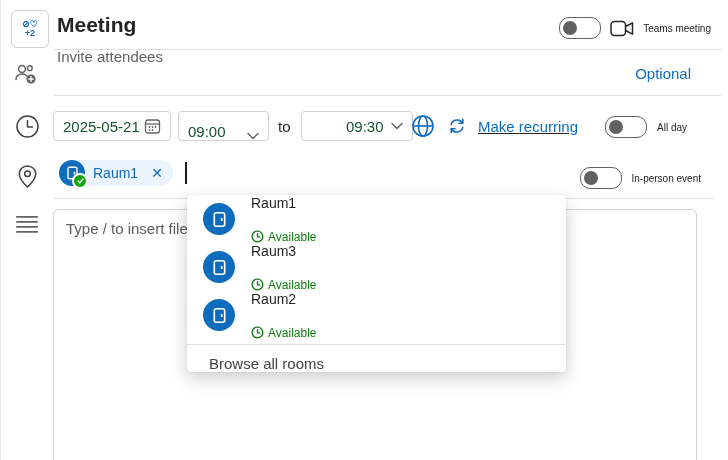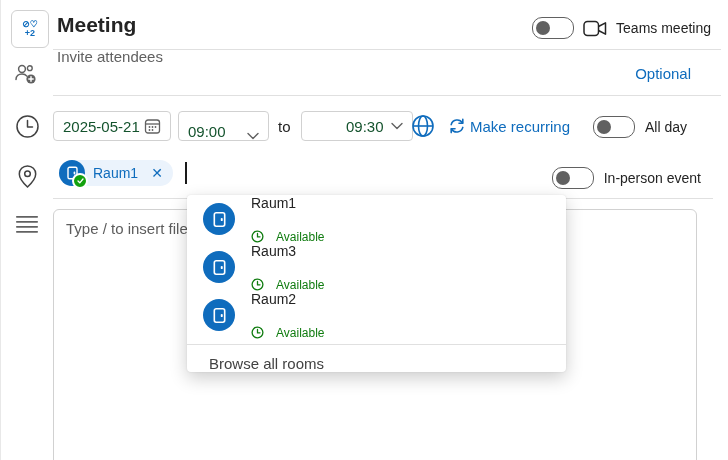--- a/index.html
+++ b/index.html
@@ -10,53 +10,53 @@
   
   .icon-btn{left:10px;top:10px;width:36px;height:36px;border:1px solid #d1d1d1;border-radius:6px;display:flex;align-items:center;justify-content:center;background:#fff;cursor:pointer;}
   .icon-btn .glyph{font-size:9px;line-height:9px;color:#0f6cbd;font-weight:bold;text-align:center;letter-spacing:0px;}
   .page-title{left:56px;top:13px;font-size:21px;font-weight:bold;color:#242424;}
 
   
   .toggle{width:40px;height:20px;border:1px solid #616161;border-radius:10px;background:#fff;position:relative;cursor:pointer;flex:0 0 auto;}
   .toggle .knob{position:absolute;left:3px;top:3px;width:14px;height:14px;border-radius:50%;background:#616161;}
 
   .teams-group{top:17px;right:18px;display:flex;align-items:center;gap:9px;}
-  .label-15{font-size:14px;color:#242424;}
+  .label-15{font-size:10px;color:#242424;}
 
   
   .invite-ph{left:56px;top:48px;font-size:15px;color:#616161;}
   .optional{top:65px;right:38px;font-size:15px;color:#0f6cbd;cursor:pointer;}
 
   
   .field{position:absolute;height:30px;border:1px solid #d1d1d1;border-radius:4px;background:#fff;display:flex;align-items:center;padding:0 9px;box-sizing:border-box;font-size:15px;color:#14532d;cursor:pointer;}
   .field .grow{flex:1;}
   .to-label{left:277px;top:118px;font-size:15px;color:#242424;}
   .blue-link{color:#0f6cbd;font-size:15px;cursor:pointer;}
-  .recurring-group{left:446px;top:116px;display:flex;align-items:center;gap:3px;}
+  .recurring-group{left:446px;top:116px;display:flex;align-items:center;gap:11px;text-decoration:underline;}
   .allday-group{top:116px;right:42px;display:flex;align-items:center;gap:10px;}
 
   
   .chip{left:58px;top:160px;height:26px;background:#ebf3fc;border-radius:13px;display:flex;align-items:center;padding-right:4px;cursor:pointer;}
   .avatar26{width:26px;height:26px;border-radius:50%;background:#0f6cbd;display:flex;align-items:center;justify-content:center;position:relative;flex:0 0 auto;}
   .chip-name{font-size:14px;color:#0f6cbd;margin:0 7px 0 8px;}
   .chip-x{font-size:14px;color:#0f6cbd;padding:0 6px;cursor:pointer;}
   .badge{position:absolute;right:-3px;bottom:-3px;width:12px;height:12px;border-radius:50%;background:#13a10e;border:2px solid #fff;display:flex;align-items:center;justify-content:center;}
   .caret{left:184px;top:162px;width:2px;height:22px;background:#1a1a1a;}
   .inperson-group{top:167px;right:28px;display:flex;align-items:center;gap:10px;}
 
   
   .body-box{left:52px;top:209px;width:644px;height:280px;border:1px solid #d1d1d1;border-radius:6px;box-sizing:border-box;padding:10px 12px;font-size:15px;color:#5c5c5c;cursor:text;background:#fff;}
 
   
   .panel{left:186px;top:195px;width:379px;background:#fff;border-radius:4px;box-shadow:0 6px 18px rgba(0,0,0,0.20),0 0 2px rgba(0,0,0,0.10);z-index:10;}
   .panel-header{padding:11px 16px 4px 16px;font-size:12px;color:#616161;}
   .room-item{display:flex;align-items:center;gap:16px;padding:8px 16px;height:32px;cursor:pointer;}
   .avatar32{width:32px;height:32px;border-radius:50%;background:#0f6cbd;display:flex;align-items:center;justify-content:center;flex:0 0 auto;}
   .room-name{font-size:14px;color:#242424;line-height:17px;}
-  .room-status{display:flex;align-items:center;gap:12px;font-size:12px;color:#107c10;line-height:14px;margin-top:18px;}
+  .room-status{display:flex;align-items:center;gap:4px;font-size:12px;color:#107c10;line-height:14px;margin-top:18px;}
   .panel-divider{height:1px;background:#e0e0e0;margin-top:5px;}
   .panel-footer{padding:10px 16px 0 22px;font-size:15px;color:#424242;cursor:pointer;}
 
   svg{display:block;}
 </style>
 </head>
 <body>
 
 <div class="screen">
 

